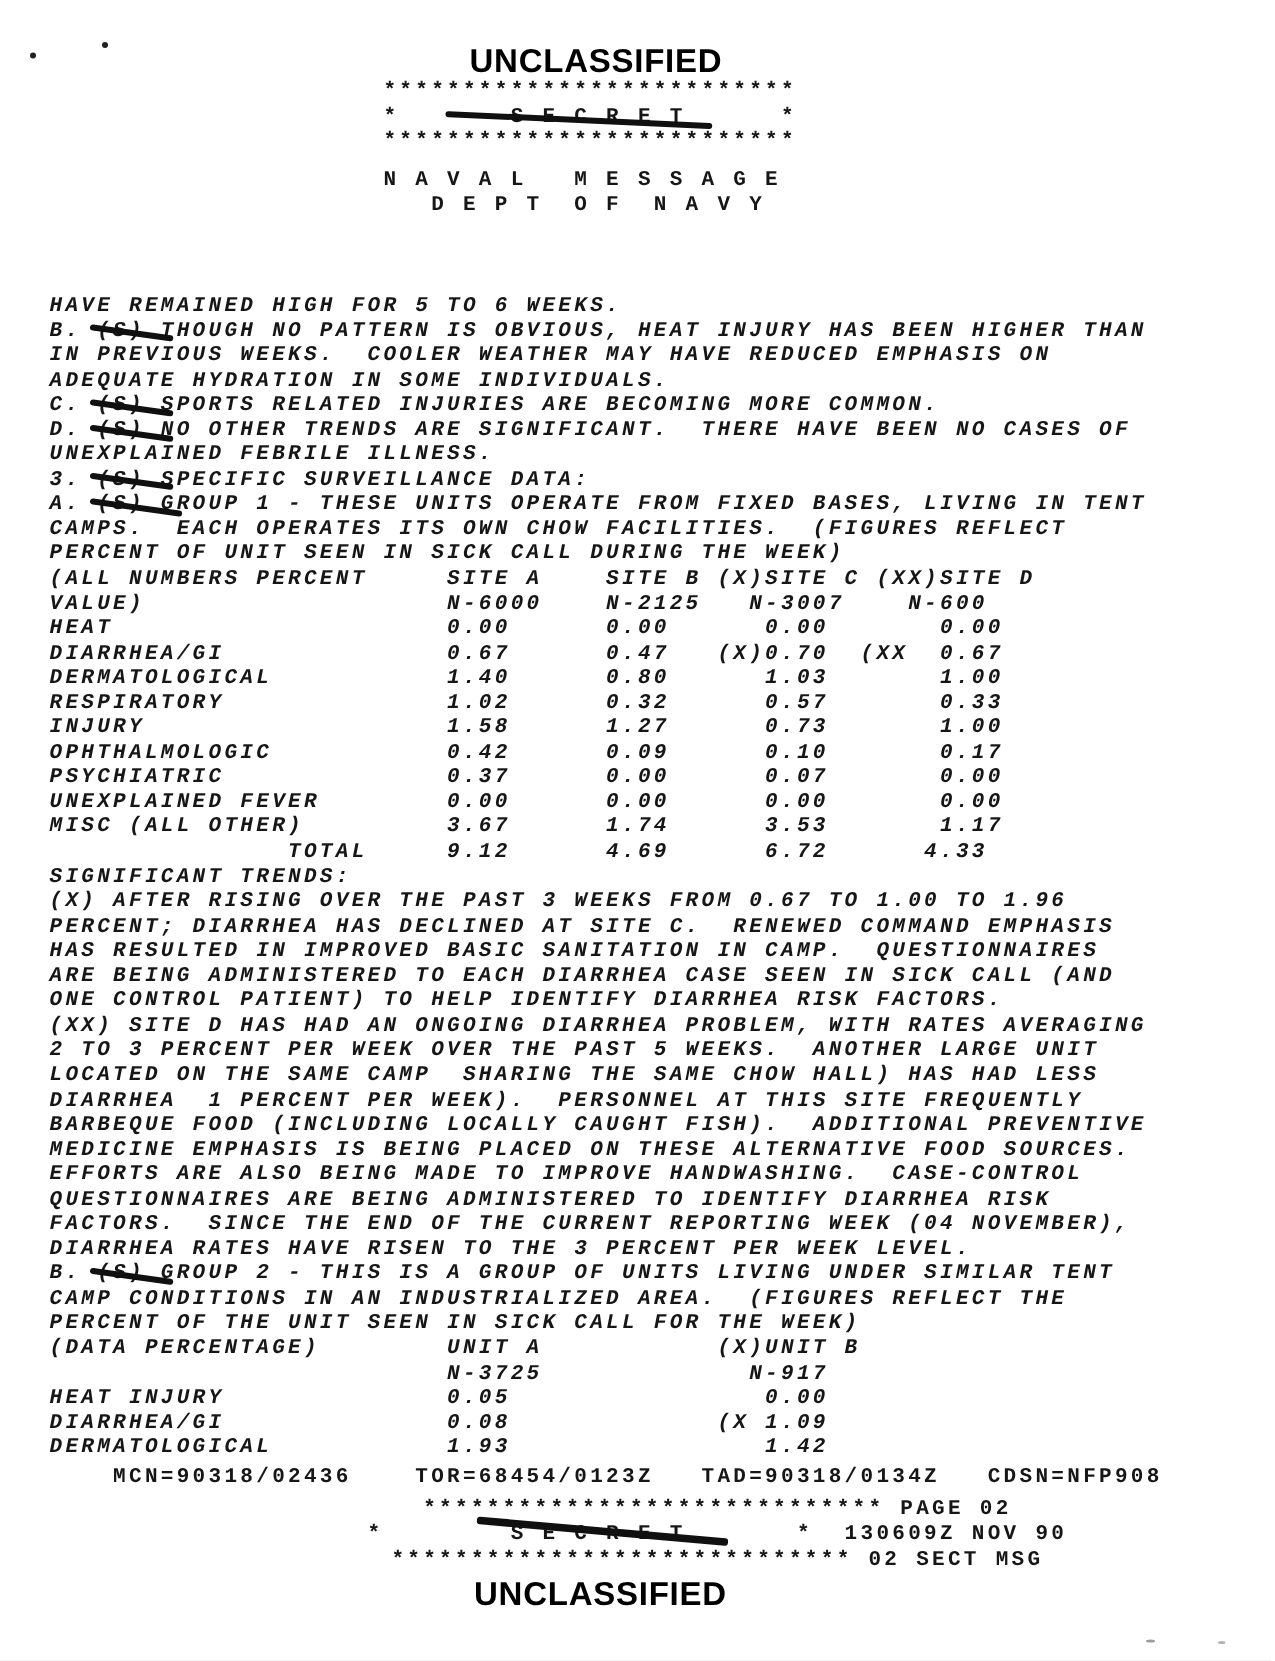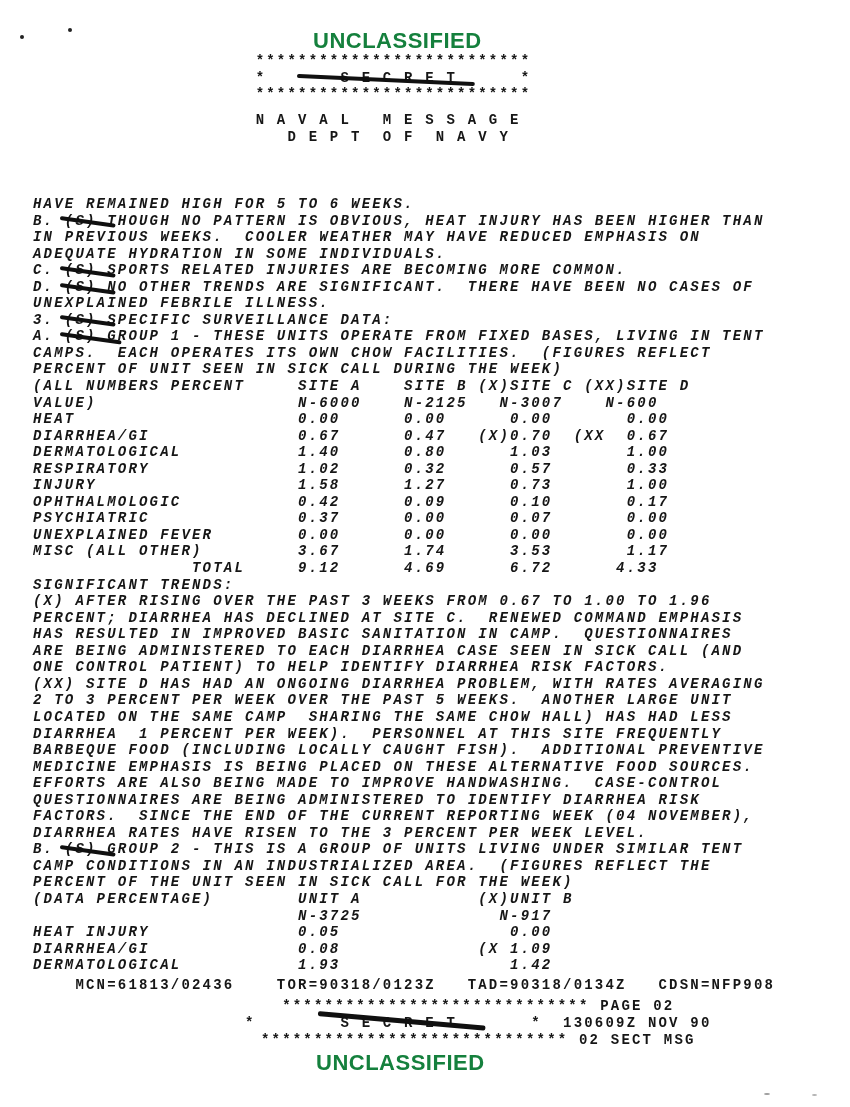--- a/index.html
+++ b/index.html
@@ -25,21 +25,21 @@
   .body-block{top:196px;line-height:16.55px;font-style:italic;}
   .banner-top{top:53px;line-height:16.5px;}
   .title-block{top:112px;line-height:17px;}
   .footer-routing{top:977px;line-height:17px;}
   .footer-banner{top:998px;line-height:17px;text-align:center;}
   .classification{
     position:absolute;
     font-family:"Liberation Sans","DejaVu Sans",sans-serif;
     font-weight:700;
     font-size:22px;
-    color:#15803d;
+    color:#000000;
     letter-spacing:0.5px;
   }
   .classification.top{left:313px;top:28px;}
   .classification.bottom{left:316px;top:1050px;}
   .strike{
     position:absolute;
     background:#101010;
     border-radius:2px;
     transform-origin:left center;
   }
@@ -126,21 +126,21 @@
 DIARRHEA/GI              0.08             (X 1.09
 DERMATOLOGICAL           1.93                1.42</pre>
 
   <div class="strike mark m1"></div>
   <div class="strike mark m2"></div>
   <div class="strike mark m3"></div>
   <div class="strike mark m4"></div>
   <div class="strike mark m5"></div>
   <div class="strike mark m6"></div>
 
-  <pre class="footer-routing">    MCN=61813/02436    TOR=90318/0123Z   TAD=90318/0134Z   CDSN=NFP908</pre>
+  <pre class="footer-routing">    MCN=90318/02436    TOR=68454/0123Z   TAD=90318/0134Z   CDSN=NFP908</pre>
 
   <pre class="footer-banner">                    ***************************** PAGE 02
                     *        S E C R E T       *  130609Z NOV 90
                     ***************************** 02 SECT MSG</pre>
   <div class="strike ftr"></div>
 
   <div class="classification bottom">UNCLASSIFIED</div>
 
 </div>
 

